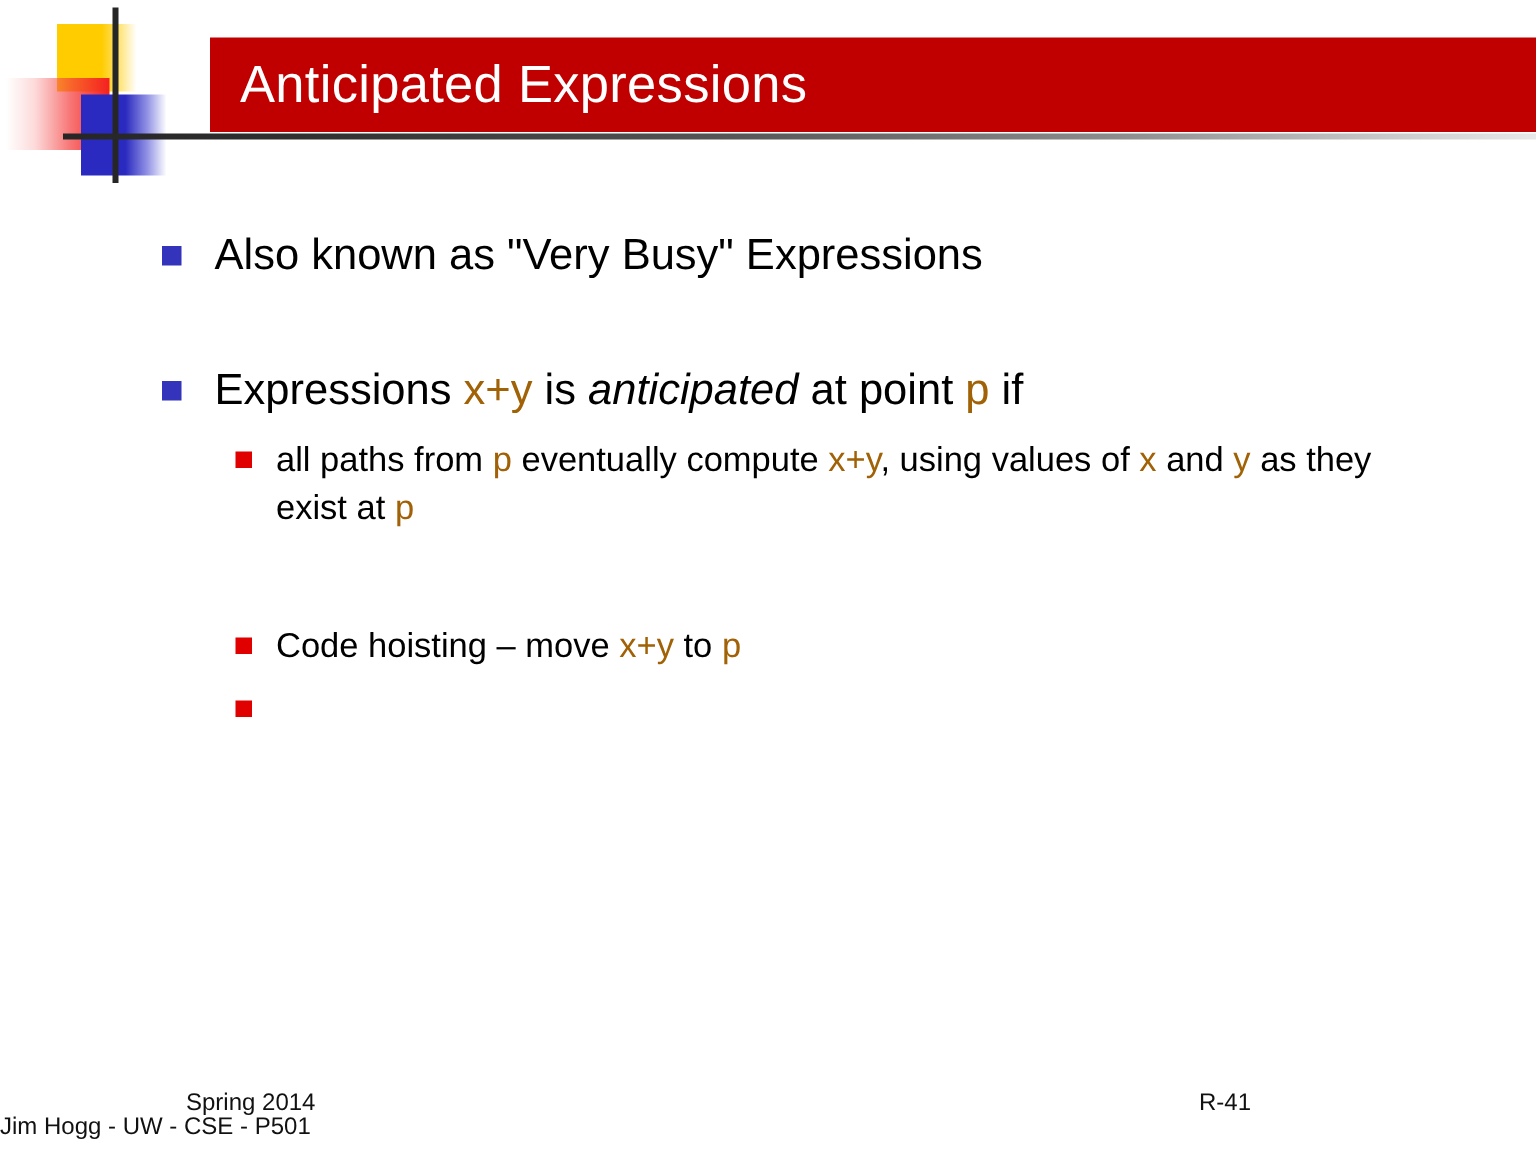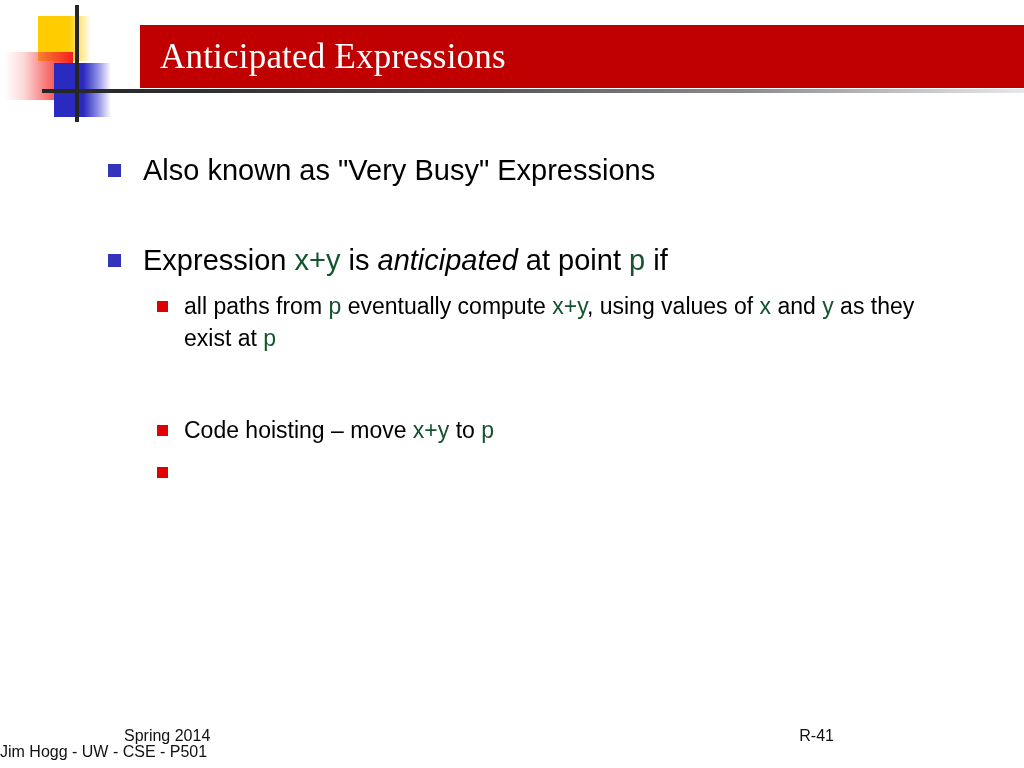--- a/index.html
+++ b/index.html
@@ -15,21 +15,20 @@
     font-family: "Liberation Sans", sans-serif;
     color: #000000;
   }
 
   
   #slide-header {
     position: absolute;
     left: 0; top: 0;
     width: 1024px;
     height: 130px;
-    font-family: Liberation Serif, serif;
   }
 
   #title-banner {
     position: absolute;
     left: 140px;
     top: 25px;
     width: 884px;
     height: 63px;
     background: #c00000;
   }
@@ -116,21 +115,21 @@
     flex: 0 0 11px;
     margin-top: 11px;
   }
   .lvl2 .btext {
     margin-left: 16px;
     font-size: 23px;
     line-height: 32px;
     max-width: 780px;
   }
 
-  .blue { color: #14532d; }
+  .blue { color: #a16207; }
   .ital { font-style: italic; }
 
   .gap-lg { height: 50px; }
   .gap-sm { height: 10px; }
 
   
   #slide-footer {
     position: absolute;
     left: 0; top: 725px;
     width: 872px;
@@ -163,21 +162,21 @@
     <div class="marker"></div>
     <div class="btext">
       <span>Also known as "Very Busy" Expressions</span>
     </div>
   </div>
 
   <div class="gap-lg"></div>
 
   <div class="bullet-row lvl1">
     <div class="marker"></div>
-    <div class="btext"><span>Expression </span><span class="blue">x+y</span><span> is </span><span class="ital">anticipated</span><span> at point </span><span class="blue">p</span><span> if</span></div>
+    <div class="btext"><span>Expressions </span><span class="blue">x+y</span><span> is </span><span class="ital">anticipated</span><span> at point </span><span class="blue">p</span><span> if</span></div>
   </div>
 
   <div class="gap-sm"></div>
 
   <div class="bullet-row lvl2">
     <div class="marker"></div>
     <div class="btext"><span>all paths from </span><span class="blue">p</span><span> eventually compute </span><span class="blue">x+y</span><span>, using values of </span><span class="blue">x</span><span> and </span><span class="blue">y</span><span> as they exist at </span><span class="blue">p</span></div>
   </div>
 
   <div class="gap-lg"></div>

